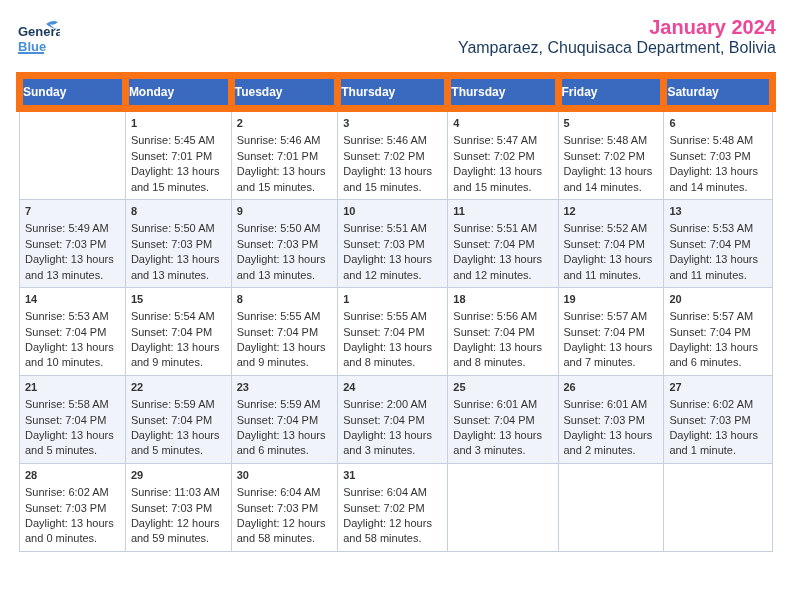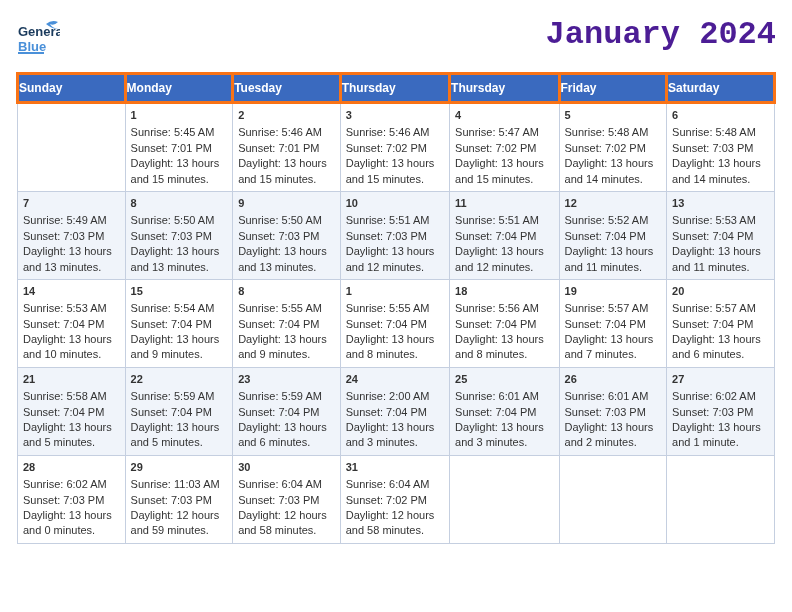--- a/index.html
+++ b/index.html
@@ -13,45 +13,44 @@
     .header {
       display: flex;
       justify-content: space-between;
       align-items: flex-start;
       margin-bottom: 12px;
     }
     .title-block {
       text-align: right;
     }
     .title-block h1 {
-      font-size: 32px;
+      font-size: 20px;
       font-weight: bold;
-      color: #4c1d95;
-      font-family: Liberation Mono, monospace;
+      color: #ec4899;
     }
     .title-block h2 {
       font-size: 16px;
       font-weight: normal;
       color: #1a3a5c;
     }
     table {
       width: 100%;
       border-collapse: collapse;
       font-size: 11px;
     }
     thead tr {
       background: #3a6abf;
       color: #fff;
     }
     thead th {
       padding: 6px 0;
       text-align: left;
       font-weight: bold;
       font-size: 12px;
-      border: 3px solid #f97316;
+      border: 7px solid #f97316;
     }
     tbody tr {
       vertical-align: top;
     }
     tbody td {
       padding: 4px 5px;
       border: 1px solid #c5cfe0;
       color: #333;
       line-height: 1.4;
       min-height: 80px;
@@ -82,20 +81,21 @@
 
       <text x="2" y="20" font-family="Arial" font-size="13" font-weight="bold" fill="#1a3a5c">General</text>
       <text x="2" y="35" font-family="Arial" font-size="13" font-weight="bold" fill="#4a90d9">Blue</text>
 
       <path d="M30 8 Q36 3 42 6 Q38 10 34 8 Q36 12 42 13 Q36 13 30 8Z" fill="#4a90d9"></path>
       <line x1="2" y1="37" x2="28" y2="37" stroke="#4a90d9" stroke-width="2"></line>
     </svg>
   </div>
   <div class="title-block">
     <h1>January 2024</h1>
+    <h2>Yamparaez, Chuquisaca Department, Bolivia</h2>
   </div>
 </div>
 
 <table>
   <thead>
     <tr>
     <th>Sunday</th>
         <th>Monday</th>
         <th>Tuesday</th>
         <th>Thursday</th>

